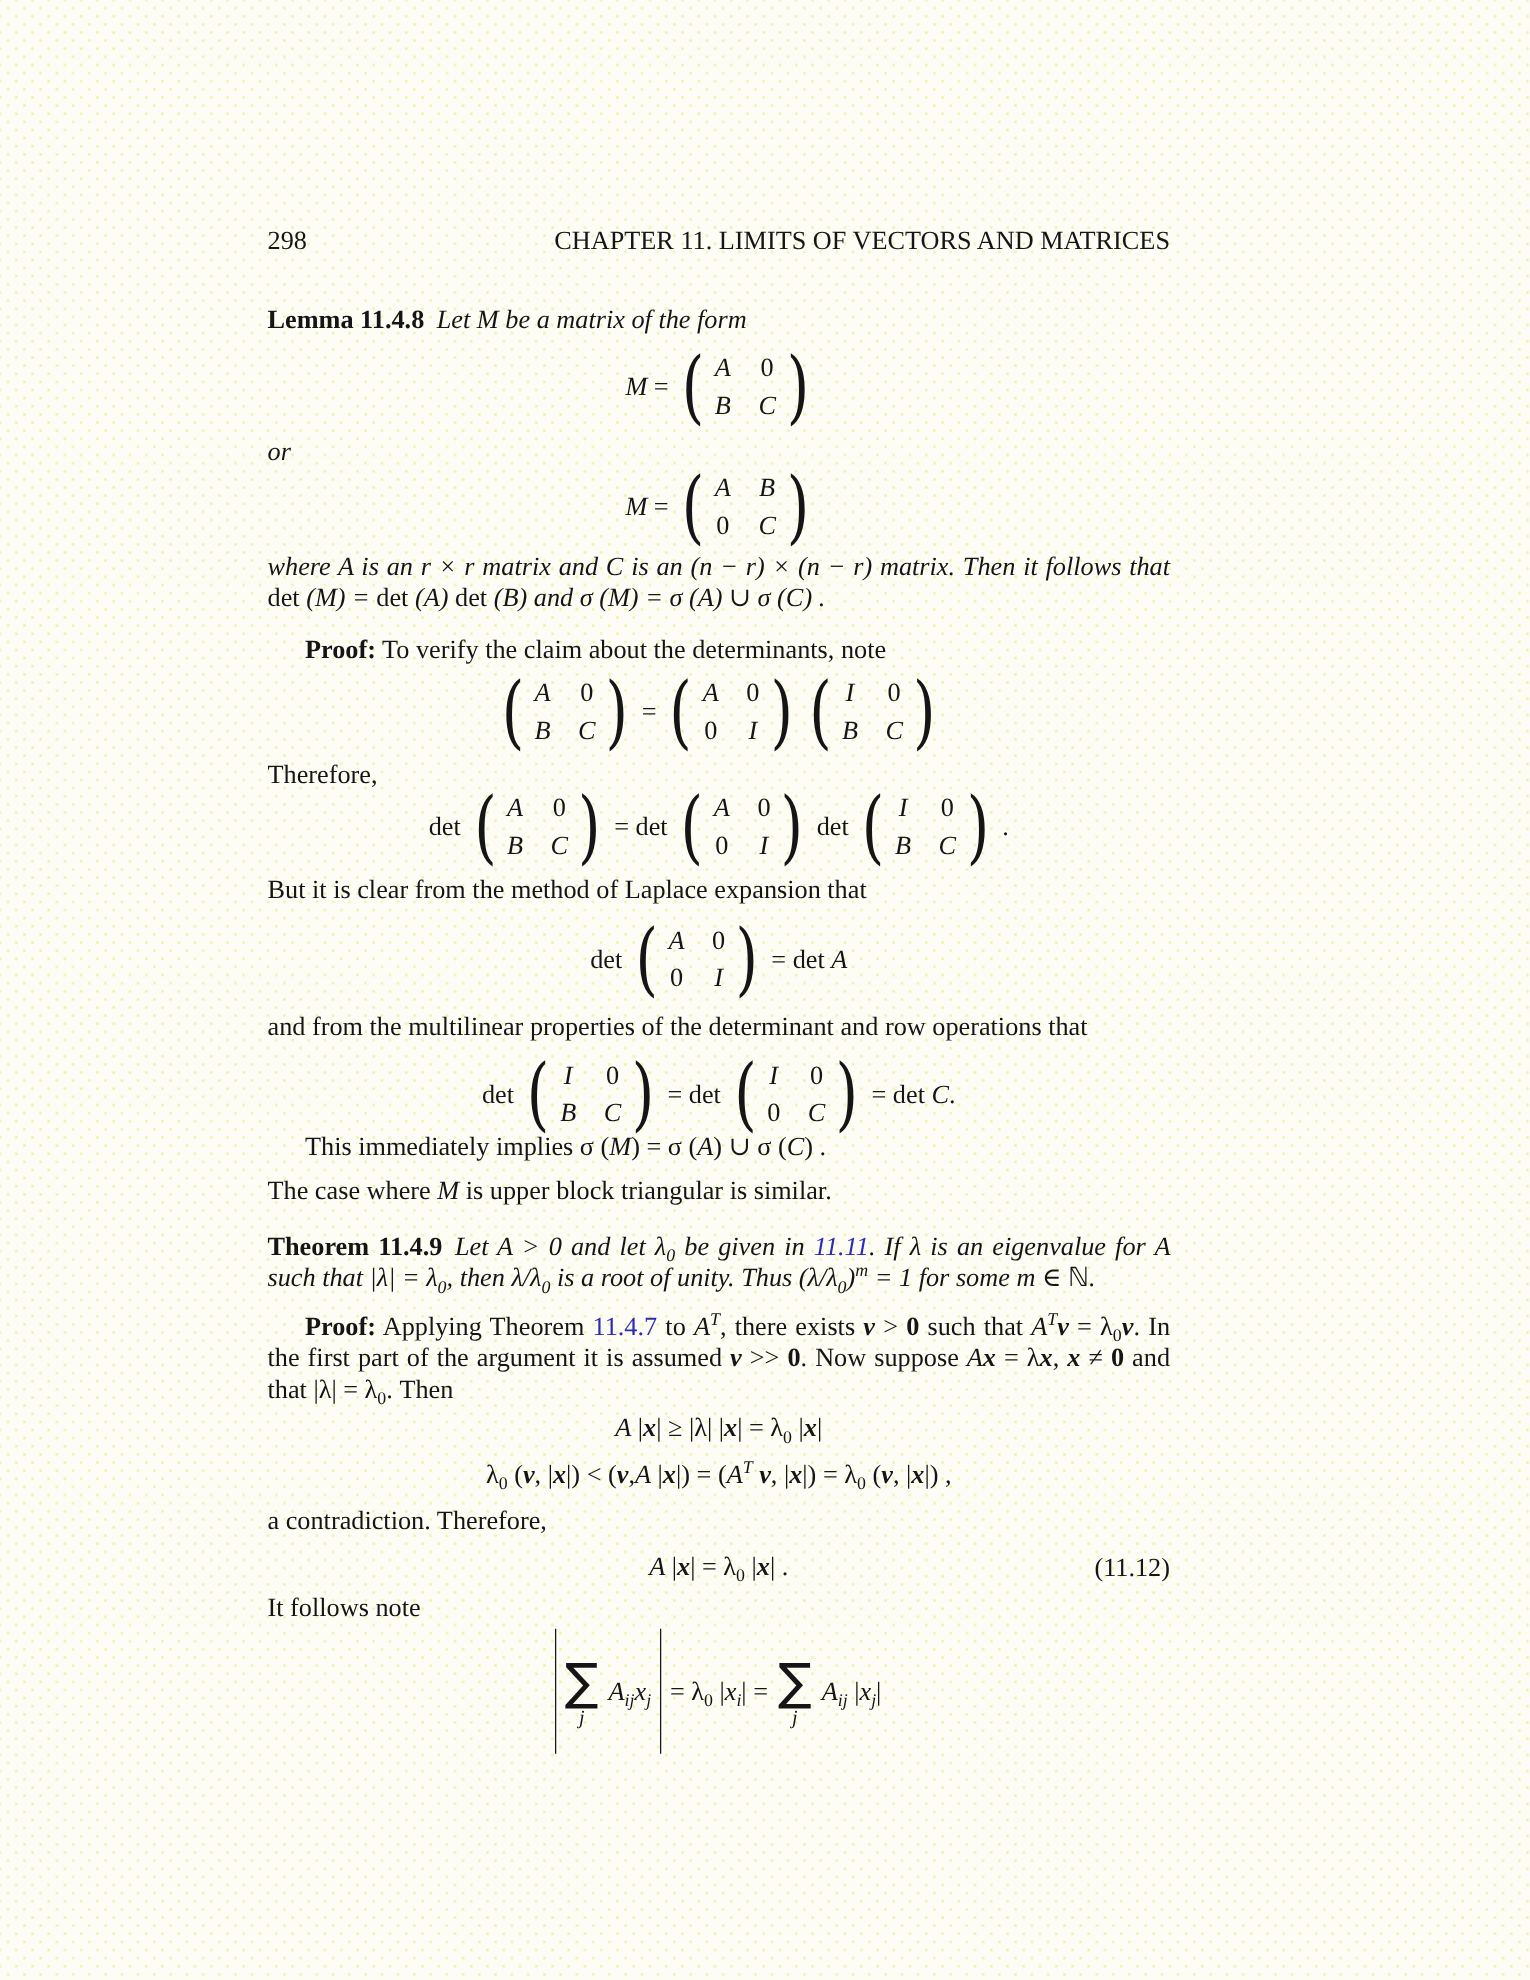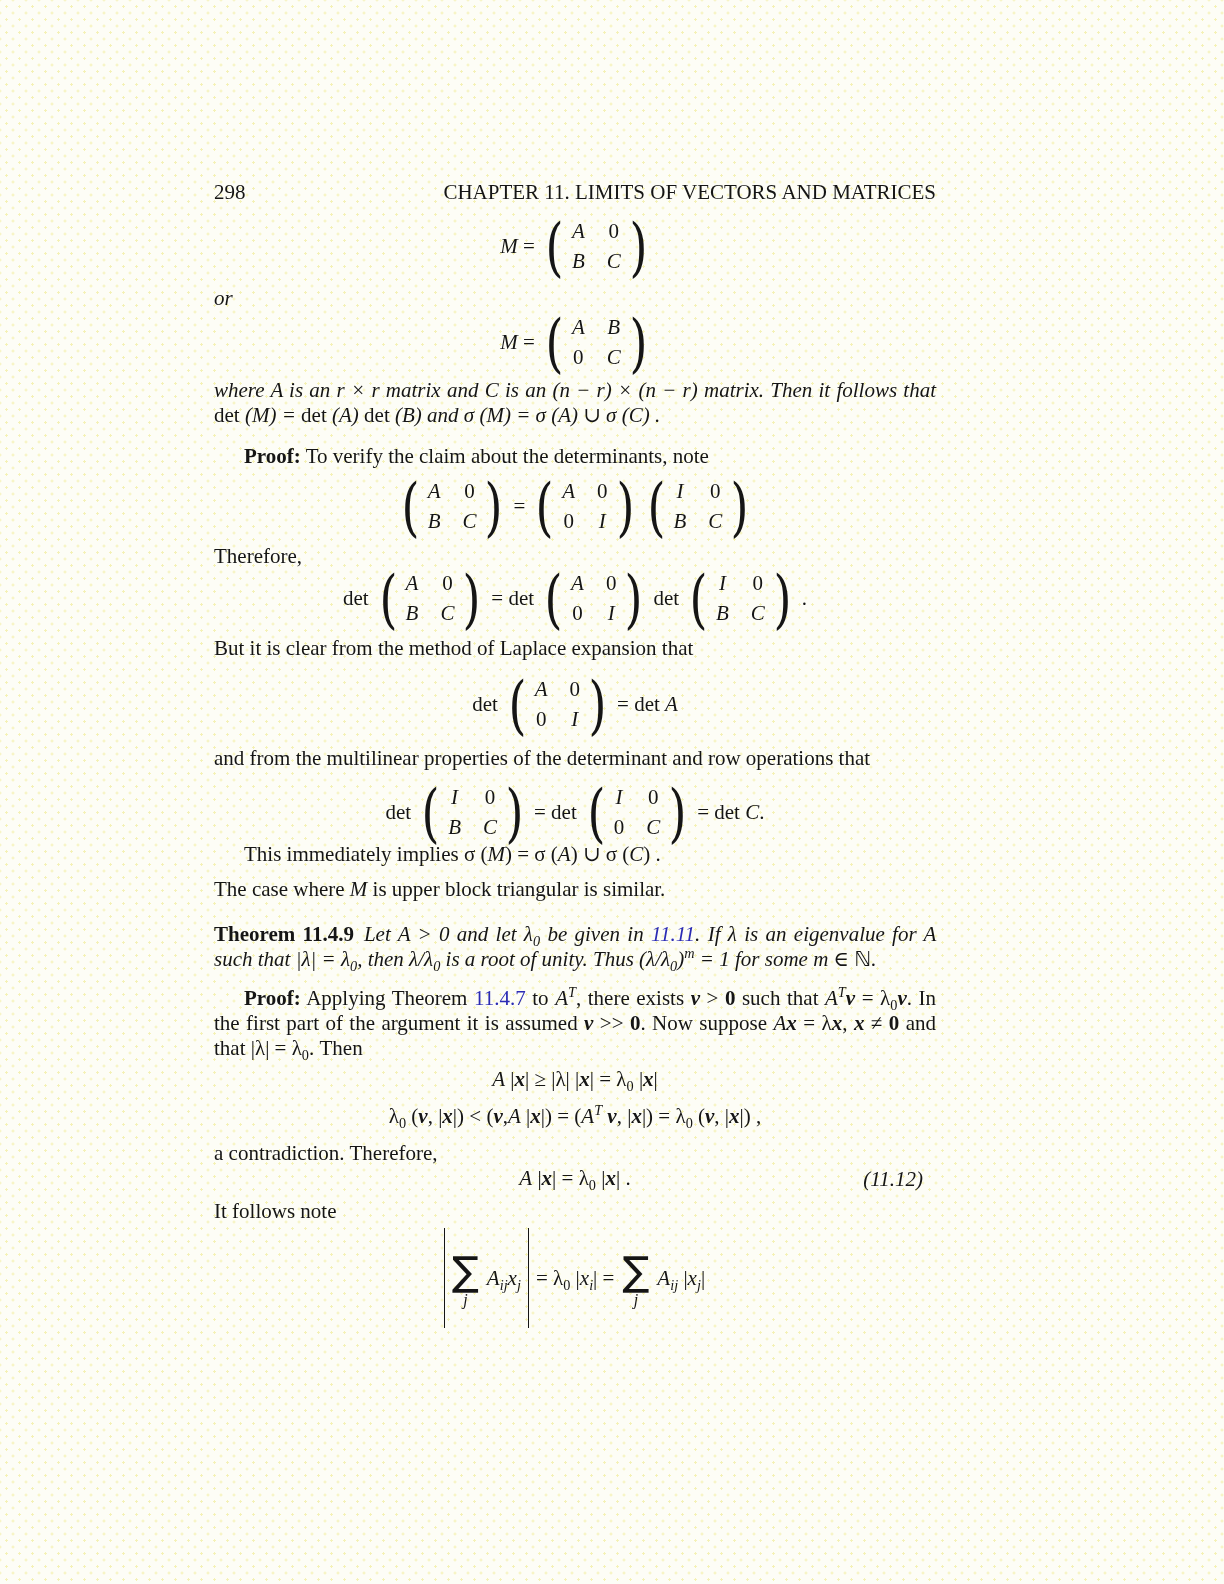--- a/index.html
+++ b/index.html
@@ -30,36 +30,37 @@
   
   .deq{display:flex;justify-content:center;align-items:center;}
   .deq .eqt{margin:0 4px;white-space:pre-wrap;}
   .mx{display:inline-flex;align-items:center;margin:0 3px;}
   .paren{display:inline-block;font-size:64px;line-height:56px;
          font-family:"DejaVu Serif",serif;font-weight:400;transform:scaleX(.72);}
   .mgrid{display:inline-grid;column-gap:22px;row-gap:1px;margin:0 5px;}
   .mcell{text-align:center;line-height:29px;}
   .rel{position:relative;}
   .eqwrap{display:inline-flex;align-items:center;}
-  .eqnum{position:absolute;right:13px;top:50%;transform:translateY(-50%);font-style:italic;}
+  .eqnum{position:absolute;right:0;top:50%;transform:translateY(-50%);}
   .sum{display:inline-flex;flex-direction:column;align-items:center;margin:0 4px;}
   .sum-top{font-size:40px;line-height:42px;font-family:"DejaVu Sans","DejaVu Serif",sans-serif;}
   .sum-sub{font-size:16px;line-height:15px;}
   .bigbar{display:inline-block;width:0;border-left:1.5px solid #151515;height:100px;margin:0 3px;align-self:center;}
 </style>
 </head>
 <body style="--link-color: #2b2bb4; color: rgb(21, 21, 21);">
 
 <div class="content">
 
   <div class="header">
     <span>298</span>
     <span>CHAPTER 11.  LIMITS OF VECTORS AND MATRICES</span>
   </div>
 
+  <p class="just" style="margin-top:38px"><b class="lbl">Lemma 11.4.8</b><span class="it">Let M be a matrix of the form</span></p>
 
   <div class="deq" style="margin-top:12px">
       <span class="eqt"><i>M</i> =</span>
       <span class="mx">
         <span class="paren">(</span>
         <span class="mgrid" style="grid-template-columns: repeat(2, auto);">
           <span class="mcell"><i>A</i></span>
           <span class="mcell">0</span>
           <span class="mcell"><i>B</i></span>
           <span class="mcell"><i>C</i></span>
@@ -217,21 +218,21 @@
       <span class="eqt"><i>A</i> |<b><i>x</i></b>| ≥ |λ| |<b><i>x</i></b>| = λ<sub>0</sub> |<b><i>x</i></b>|</span>
     </div>
 
 
   <div class="deq" style="margin-top:12px">
       <span class="eqt">λ<sub>0</sub> (<b><i>v</i></b>, |<b><i>x</i></b>|) &lt; (<b><i>v</i></b>,<i>A</i> |<b><i>x</i></b>|) = (<i>A</i><sup><i>T</i></sup> <b><i>v</i></b>, |<b><i>x</i></b>|) = λ<sub>0</sub> (<b><i>v</i></b>, |<b><i>x</i></b>|) ,</span>
     </div>
 
   <p class="just" style="margin-top:12px">a contradiction.  Therefore,</p>
 
-  <div class="deq rel" style="margin-top:0">
+  <div class="deq rel" style="margin-top:12px">
     <span class="eqwrap">
         <span class="eqt"><i>A</i> |<b><i>x</i></b>| = λ<sub>0</sub> |<b><i>x</i></b>| .</span>
       </span>
     <span class="eqnum">(11.12)</span>
   </div>
 
   <p class="just" style="margin-top:8px">It follows note</p>
 
   <div class="deq" style="margin-top:4px">
       <span class="bigbar"></span>

